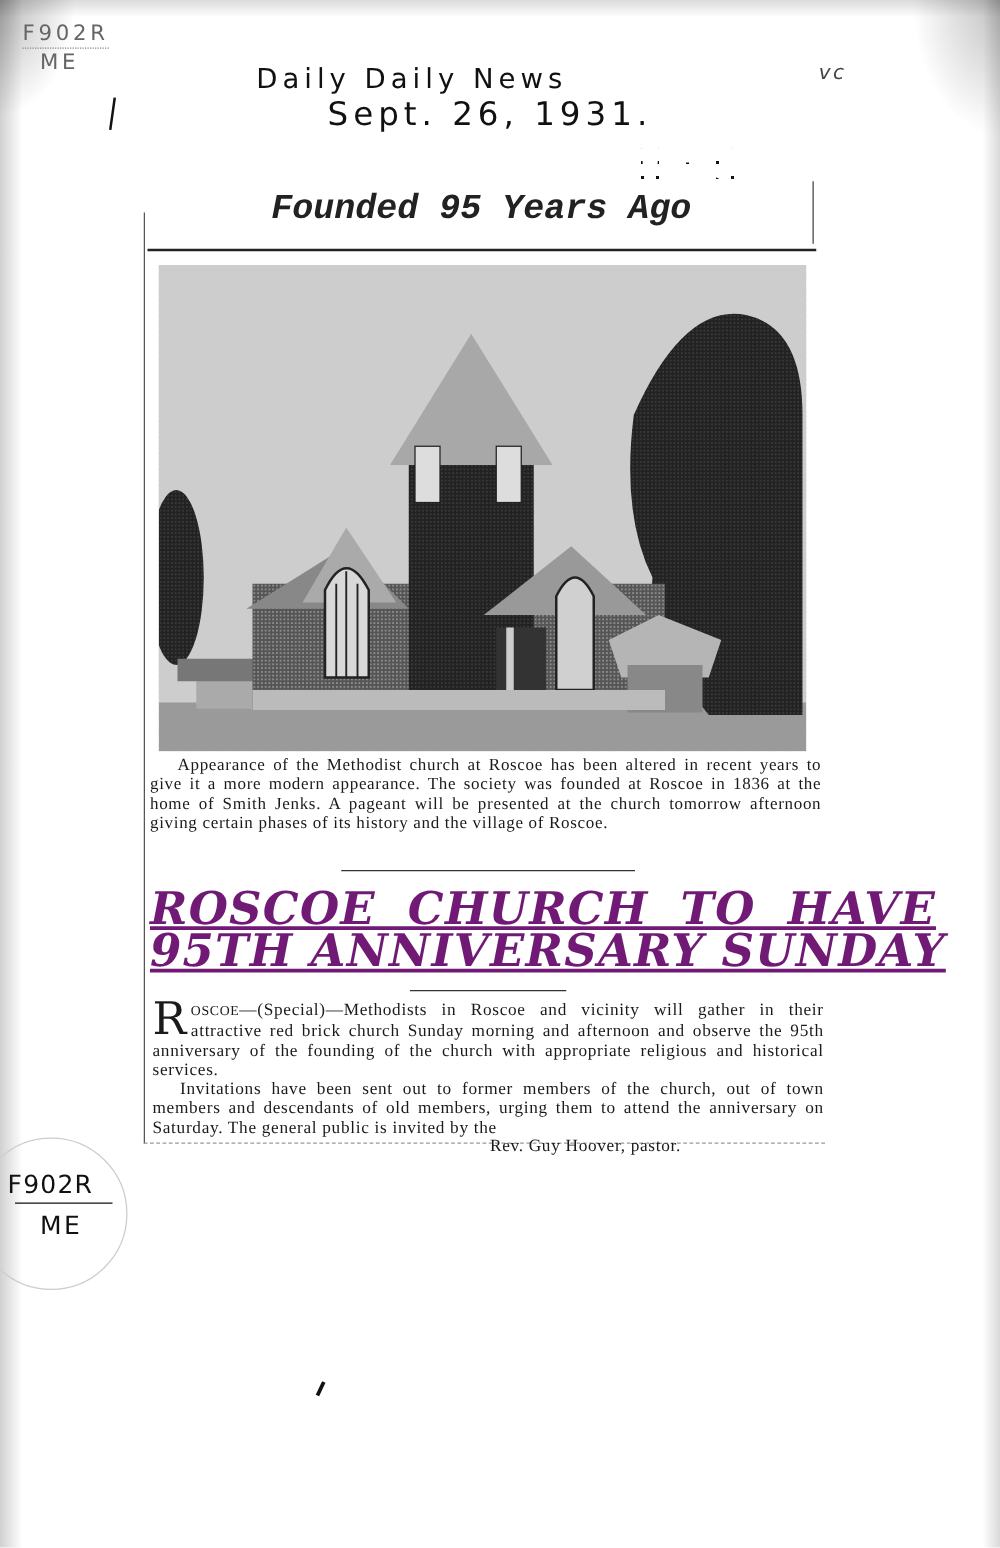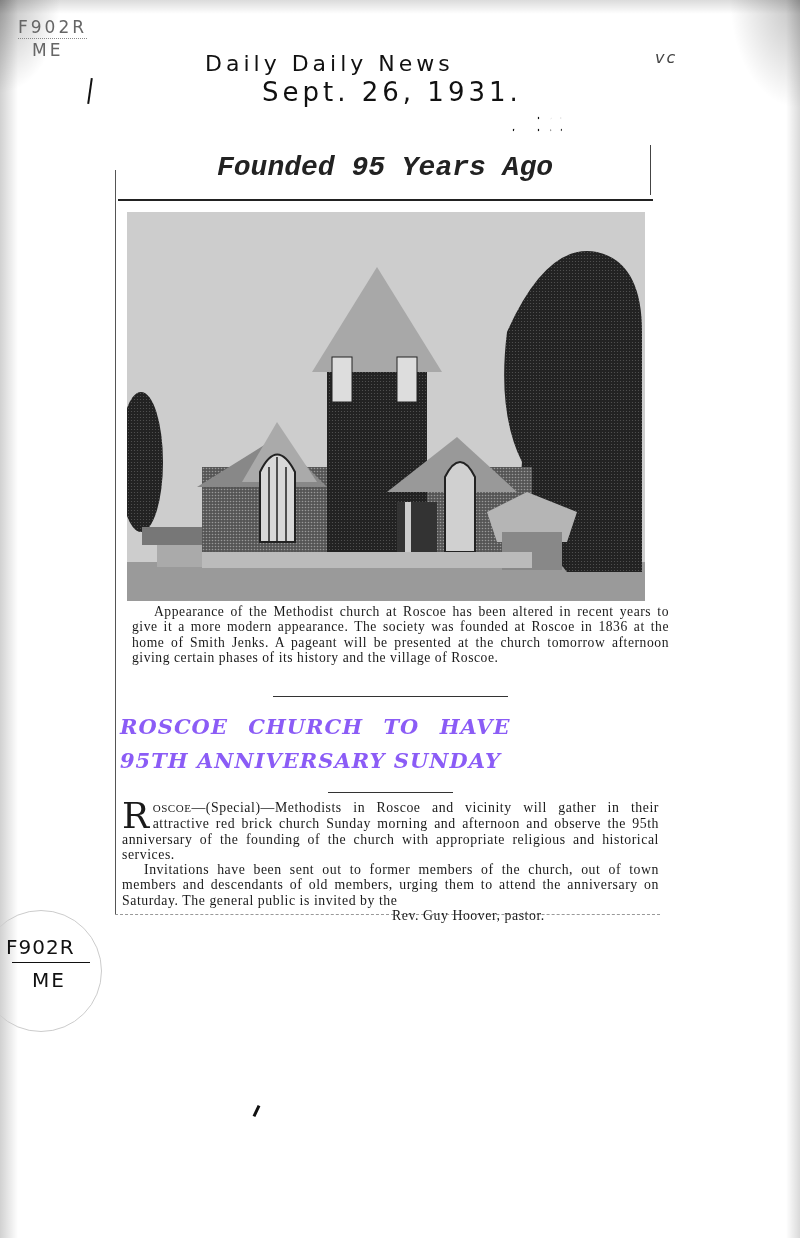--- a/index.html
+++ b/index.html
@@ -27,21 +27,21 @@
     .cat-top .l1 { border-bottom: 1px dotted #888; display: inline-block; }
     .src-title { left: 205px; top: 50px; font-size: 22px; line-height: 28px; letter-spacing: 4px; }
     .src-date { left: 262px; top: 78px; font-size: 26px; line-height: 28px; letter-spacing: 4px; }
     .initials-tr { left: 655px; top: 48px; font-size: 16px; color: #444; font-style: italic; }
     .tick-mark { position: absolute; width: 2px; background: #111; transform: rotate(8deg); }
     .tick1 { left: 89px; top: 78px; height: 26px; }
     .tick2 { left: 255px; top: 1105px; height: 12px; transform: rotate(25deg); width: 3px; }
 
     .perf-stamp {
       position: absolute; left: 508px; top: 112px; width: 150px; height: 38px;
-      font-family: "DejaVu Sans Mono", monospace; font-size: 24px; font-weight: bold;
+      font-family: "DejaVu Sans Mono", monospace; font-size: 40px; font-weight: bold;
       color: transparent; letter-spacing: 6px;
       -webkit-text-stroke: 0;
       text-shadow: none;
     }
     .perf-stamp span {
       background-image: radial-gradient(circle, #111 1.4px, transparent 1.6px);
       background-size: 12px 12px;
       -webkit-background-clip: text; background-clip: text;
       color: transparent;
     }
@@ -60,34 +60,34 @@
       position: absolute; left: 127px; top: 212px; width: 518px; height: 389px;
       background:
         repeating-linear-gradient(45deg, rgba(0,0,0,0.08) 0 1px, transparent 1px 3px),
         repeating-linear-gradient(-45deg, rgba(0,0,0,0.08) 0 1px, transparent 1px 3px),
         #cfcfcf;
       overflow: hidden;
     }
     .photo svg { position: absolute; left: 0; top: 0; }
 
     .caption {
-      position: absolute; left: 132px; top: 604px; width: 537px;
+      position: absolute; left: 120px; top: 604px; width: 537px;
       font-family: "Liberation Serif", serif; font-size: 13.6px; line-height: 15.4px;
       text-align: justify; letter-spacing: 0.55px; color: #1a1a1a;
     }
     .caption p { margin: 0; text-indent: 22px; }
 
     .short-rule { position: absolute; height: 1px; background: #333; }
     .rule1 { left: 273px; top: 696px; width: 235px; }
     .rule2 { left: 328px; top: 792px; width: 125px; }
 
     .headline {
       position: absolute; left: 120px; top: 710px; width: 545px;
       font-family: "DejaVu Serif", serif; font-style: italic; font-weight: bold;
-      font-size: 21px; line-height: 34px; color: #8b5cf6; letter-spacing: 1px;
+      font-size: 36px; line-height: 34px; color: #701a75; letter-spacing: 1px; text-decoration: underline;
     }
     .headline .hl { display: block; white-space: nowrap; }
     .headline .hl1 { word-spacing: 12px; }
 
     .body {
       position: absolute; left: 122px; top: 800px; width: 537px;
       font-family: "Liberation Serif", serif; font-size: 13.8px; line-height: 15.3px;
       text-align: justify; letter-spacing: 0.55px; color: #1a1a1a;
     }
     .body p { margin: 0; }

